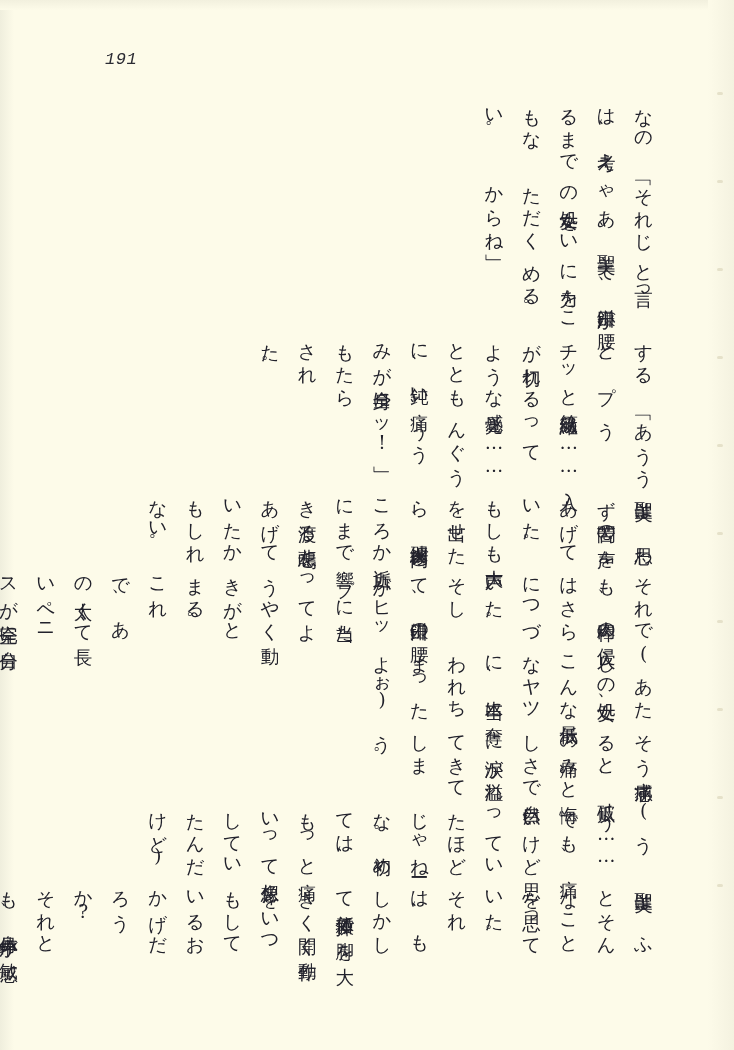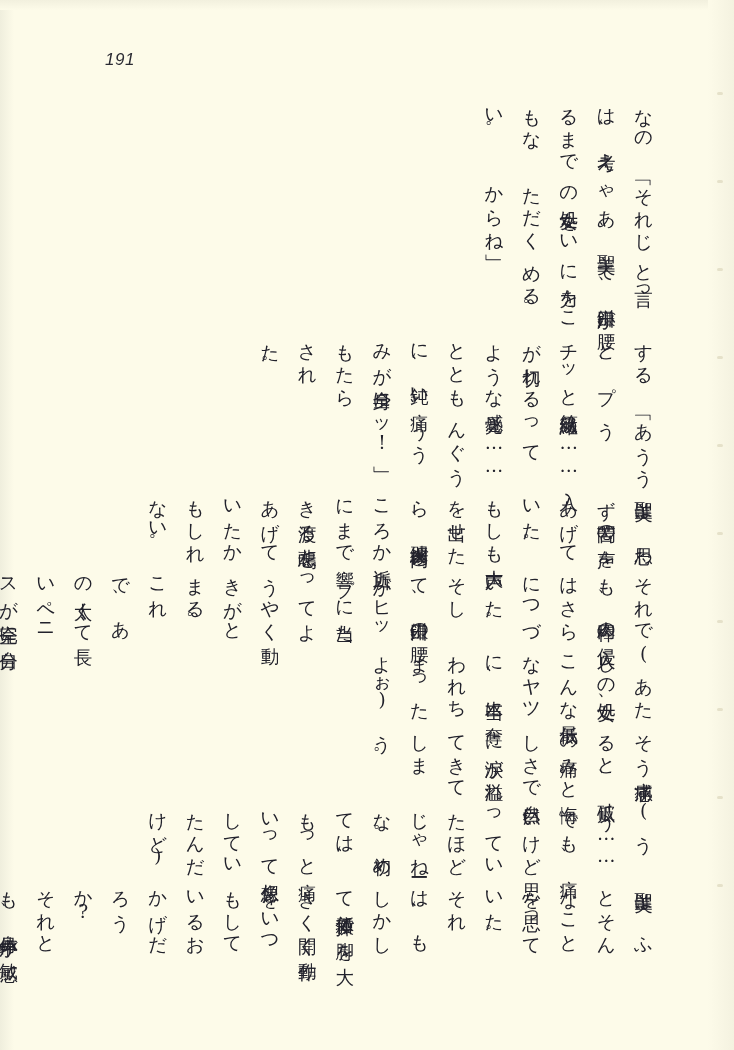--- a/index.html
+++ b/index.html
@@ -51,21 +51,21 @@
     height: 3px;
     background: #e2ddc4;
     border-radius: 2px;
     opacity: 0.85;
   }
 
   #page-number {
     position: absolute;
     left: 105px;
     top: 50px;
-    font-family: Liberation Sans, sans-serif;
+    font-family: Liberation Mono, monospace;
     font-style: italic;
     font-size: 17px;
     color: #2b2b33;
     letter-spacing: 0.5px;
   }
 
   
   #body-text {
     position: absolute;
     top: 96px;

